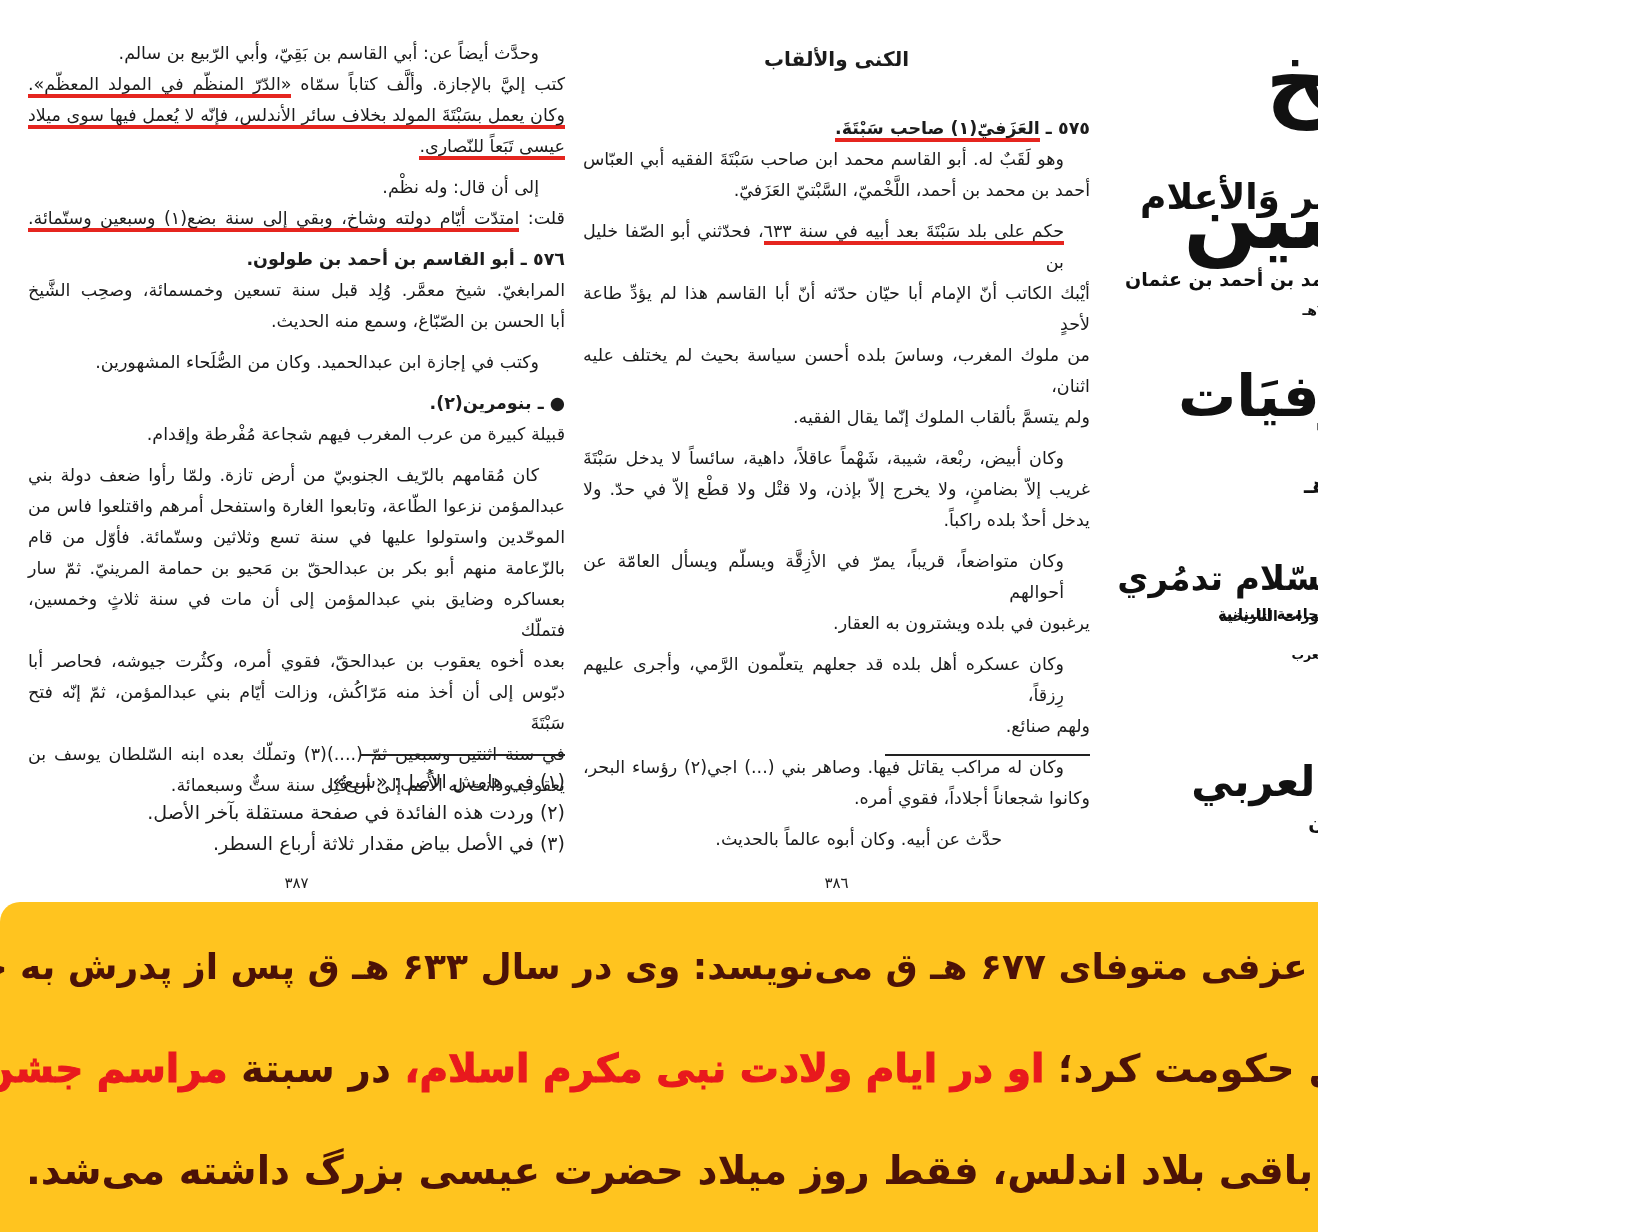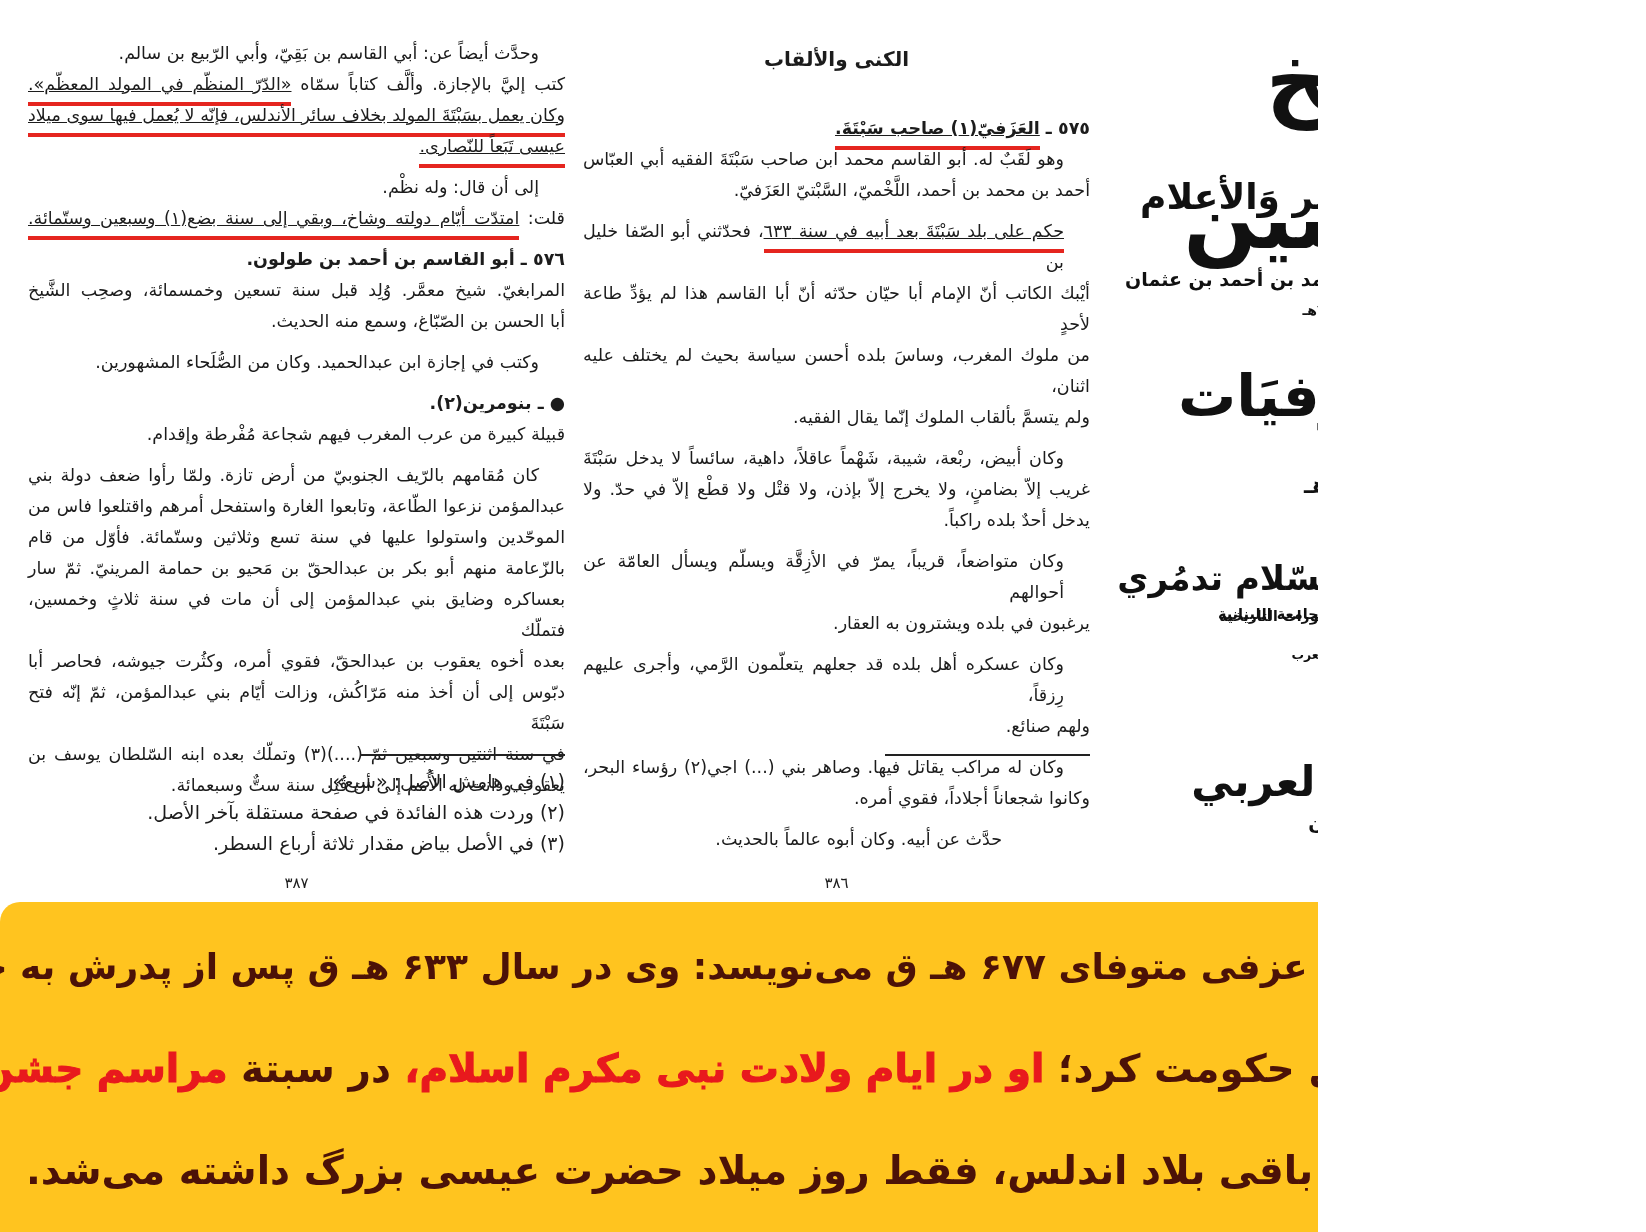--- a/index.html
+++ b/index.html
@@ -11,21 +11,21 @@
   .page{position:absolute;top:38px;height:845px;direction:rtl;text-align:right;
         color:#1c1c1c;font-size:17.5px;line-height:31px;}
   .left-page{left:28px;width:537px;}
   .mid-page{left:583px;width:507px;}
   .ln{min-height:31px;}
   .j{text-align:justify;text-align-last:justify;}
   .i{padding-right:26px;}
   .i2{padding-right:88px;}
   .g{margin-top:10px;}
   .b{font-weight:bold;}
-  .ul{border-bottom:4px solid #E5251F;padding-bottom:8px;text-decoration:underline;}
+  .ul{border-bottom:4px solid #E5251F;padding-bottom:0;}
   .mid-header{font-weight:bold;font-size:20px;text-align:center;margin:6px 0 38px;}
   .fnblock{position:absolute;top:716px;right:0;left:0;}
   .fnsep{width:205px;border-top:2.5px solid #222;margin-bottom:13px;}
   .fnblock .ln{font-size:19px;line-height:25px;}
   .pagenum{position:absolute;top:830px;left:0;right:0;text-align:center;font-size:15px;letter-spacing:1px;}
 
   
   .title-page{position:absolute;left:1100px;top:0;width:540px;height:900px;direction:rtl;color:#111;}
   .title-page > div{position:absolute;left:0;right:0;text-align:center;}
   .tp-main{top:12px;font-size:86px;font-weight:bold;line-height:1.6;}

